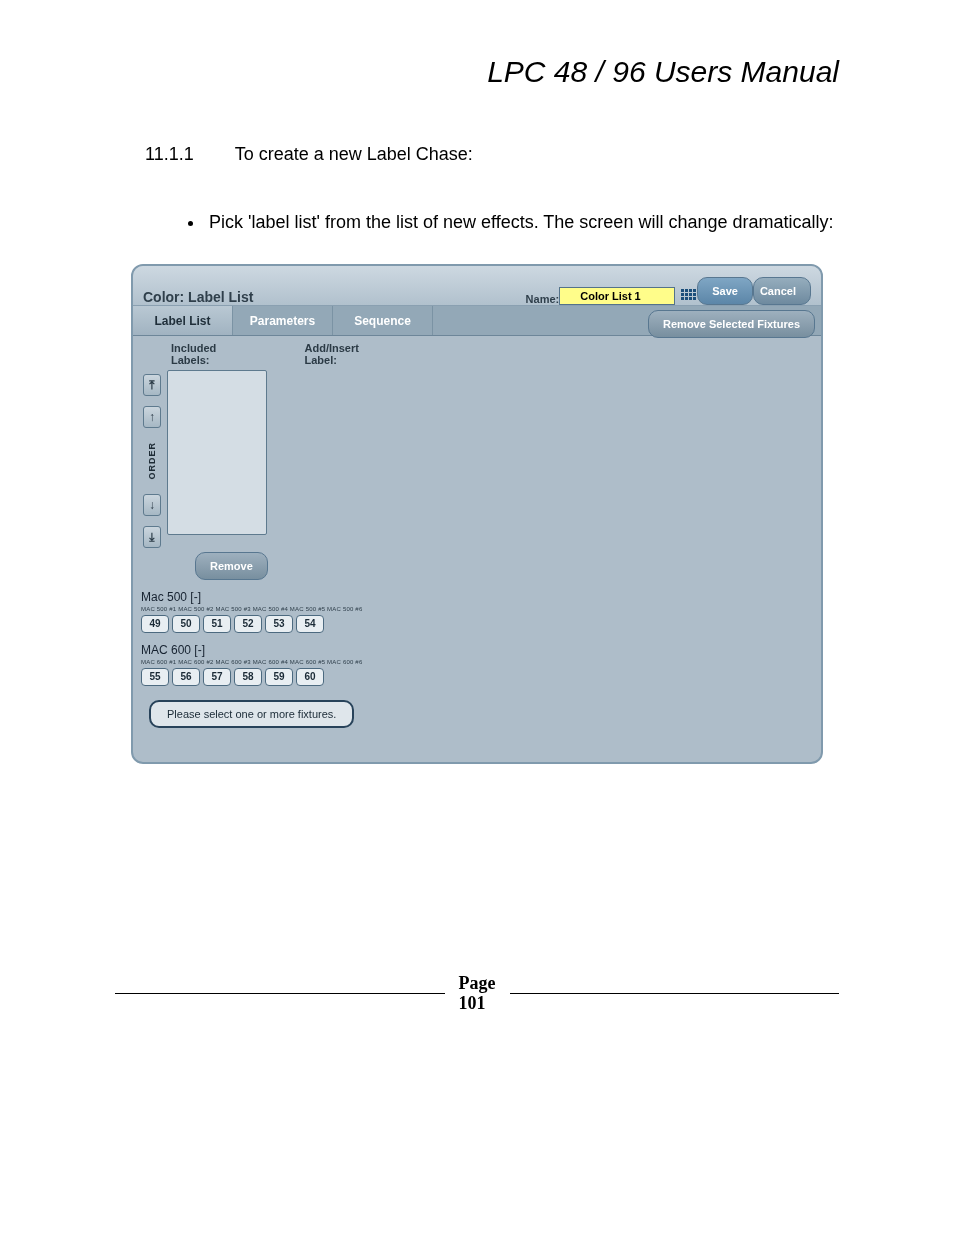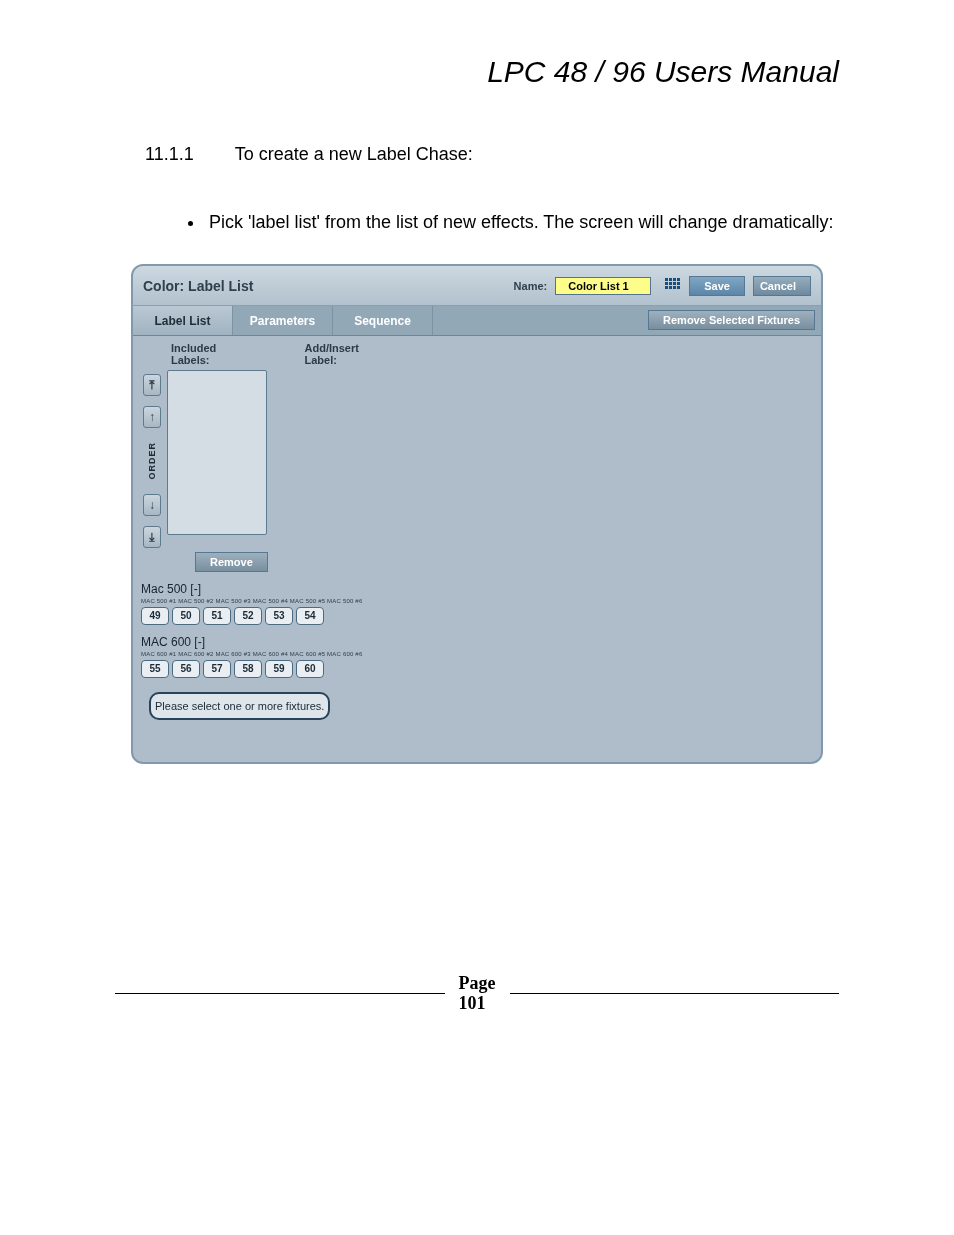--- a/index.html
+++ b/index.html
@@ -37,35 +37,34 @@
     font-family: "Trebuchet MS", Verdana, sans-serif;
     font-size: 12px;
     color: #1d2b35;
     position: relative;
     overflow: hidden;
   }
   .app-top {
     height: 40px;
     background: linear-gradient(#cdd8e1, #b1c1cd);
     display: flex;
-    align-items: center;
+    align-items: flex-end;
     padding: 0 10px;
-    gap: 8px;
     border-bottom: 1px solid #8aa0b1;
   }
   .app-title { font-size: 14px; font-weight: bold; color:#2f3f4b; margin-right:auto; }
   .name-lbl { font-size:11px; color:#2f3f4b; font-weight:bold;}
   .name-input {
-    width: 96px; height:18px; border:1px solid #54738a; background:#fffd8a;
-    font-size:11px; padding:0 12px; color:#000; font-weight:bold;
+    width: 116px; height:18px; border:1px solid #54738a; background:#fffd8a;
+    font-size:11px; padding:0 20px; color:#000; font-weight:bold;
   }
   .grid-icon { width:16px; height:16px; display:grid; grid-template-columns:repeat(4,3px); grid-template-rows:repeat(3,3px); gap:1px; margin-left:6px;}
   .grid-icon span{background:#1b4e7a;}
   .pillbtn {
-    height:20px; border-radius:0; padding:0 14px; font-size:11px; font-weight:bold;
+    height:28px; border-radius:10px; padding:0 14px; font-size:11px; font-weight:bold;
     color:#fff; border:1px solid #587790; cursor:pointer; display:inline-flex;align-items:center;
   }
   .pill-save{ background:linear-gradient(#7fa6c4,#5c86a8);}
   .pill-cancel{background:linear-gradient(#95adbd,#6e8a9f);padding-left:6px;}
   .pill-gray{background:linear-gradient(#9eb0be,#788f9f);}
   .tab-row{display:flex; height:30px; background:#93a8b7; border-bottom:1px solid #6d8699;}
   .tab{ width:100px; display:flex;align-items:center;justify-content:center; font-size:12px; font-weight:bold; color:#fff; cursor:pointer; border-right:1px solid #7b93a4;}
   .tab.active{ background:linear-gradient(#b9c8d3,#a1b3c1); color:#1f2e39;}
   .tab-row .spacer{flex:1;}
   .remove-fx{ margin:4px 6px 0 12px;}
@@ -79,21 +78,21 @@
   .listbox{width:100px;height:165px;background:#d4dde4;border:1px solid #5e7a8e;border-radius:2px;}
   .remove-btn{margin:4px 0 0 54px;}
   .fixture-group{margin-top:10px;}
   .fg-title{font-size:12px; color:#162230; margin-bottom:2px;}
   .fg-sub{font-size:6px; color:#2d3d49; letter-spacing:0.2px; white-space:nowrap; overflow:hidden;}
   .fg-row{display:flex; gap:3px; margin-top:3px;}
   .fix{width:28px;height:18px;border:1px solid #4c6a80;border-radius:4px;background:#e8eef2;font-size:10px;font-weight:bold;display:flex;align-items:center;justify-content:center;cursor:pointer;color:#1a2a36;}
   .right{flex:1; position:relative;}
   .tooltip{
     position:absolute; left:8px; top:6px;
-    padding:6px 4px; border:2px solid #28435a; border-radius:10px;
+    padding:6px 16px; border:2px solid #28435a; border-radius:10px;
     background:#dfe6eb; font-size:11px; color:#1a2a36;
   }
 
   .footer{
     margin-top:210px;
     position:relative; height:50px;
   }
   .foot-line{display:flex; align-items:center; gap:14px;}
   .rule{flex:1; height:1px; background:#000;}
   .foot-text{font-family:"Times New Roman",serif; font-weight:bold; font-size:18px; text-align:left; line-height:1.1;}

